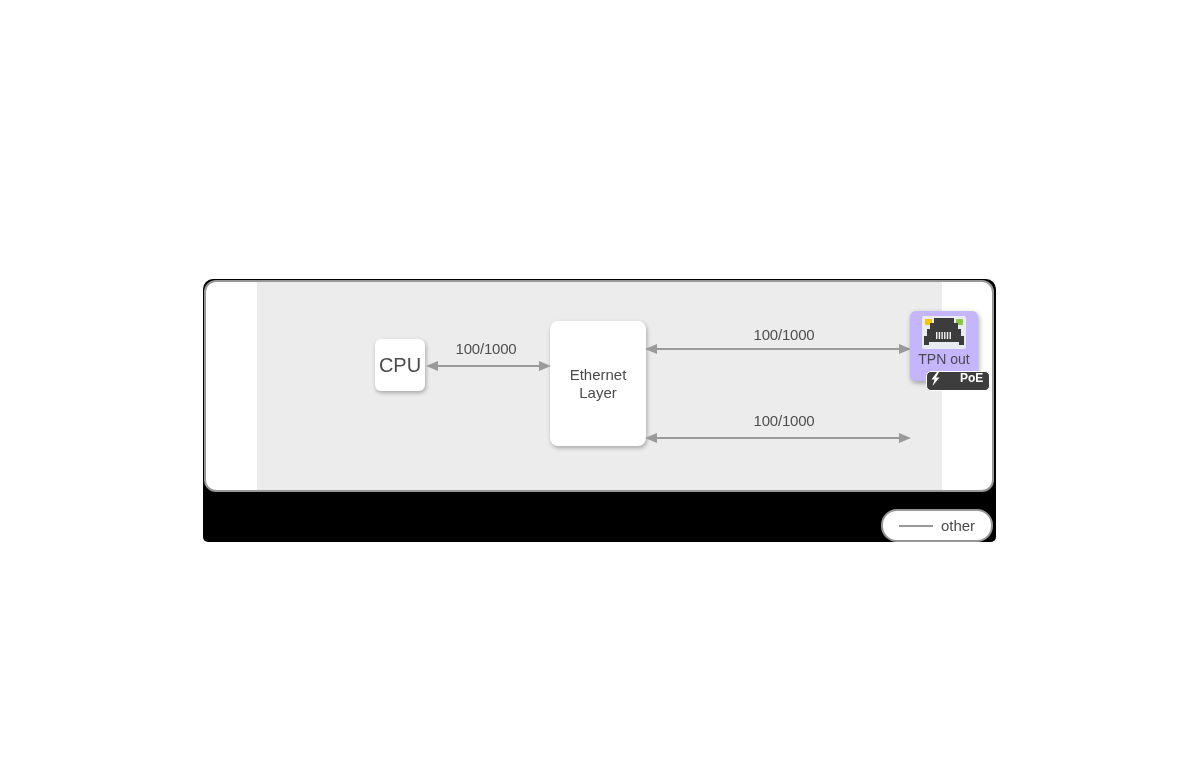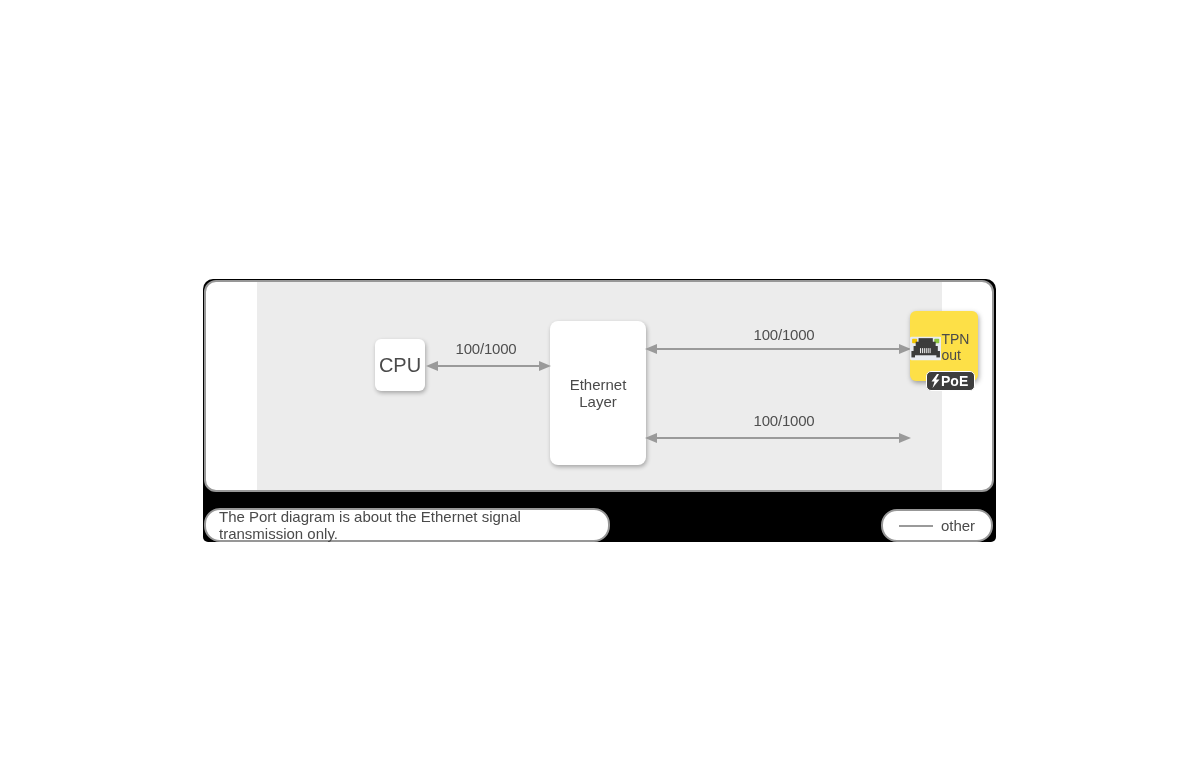--- a/index.html
+++ b/index.html
@@ -15,41 +15,41 @@
 
   
   .panel{left:204px;top:280px;width:790px;height:212px;background:#fff;
          border:2px solid #979797;border-radius:12px;}
   .interior{left:257px;top:282px;width:685px;height:208px;background:#ececec;}
 
   
   .node{background:#fff;border-radius:6px;box-shadow:1px 2px 4px rgba(0,0,0,0.30);
         display:flex;align-items:center;justify-content:center;text-align:center;}
   .cpu{left:375px;top:339px;width:50px;height:52px;font-size:20px;}
-  .ethlayer{left:550px;top:321px;width:96px;height:144px;border-radius:8px;
+  .ethlayer{left:550px;top:321px;width:96px;height:125px;border-radius:8px;
             font-size:15px;line-height:1.15;padding:0 6px;}
 
   
   .arrow{overflow:visible;}
   .speed{font-size:15px;text-align:center;width:92px;color:#4f4f4f;letter-spacing:-0.2px;}
   .speed1{left:440px;top:340px;}
   .speed2{left:738px;top:326px;}
   .speed3{left:738px;top:412px;}
 
   
-  .port{background:#fde047;border-radius:6px;box-shadow:1px 2px 5px rgba(0,0,0,0.35);
-        display:flex;flex-direction:row;align-items:center;}
+  .port{background:#c4b5fd;border-radius:6px;box-shadow:1px 2px 5px rgba(0,0,0,0.35);
+        display:flex;flex-direction:column;align-items:center;}
   .port-tpn{left:910px;top:311px;width:68px;height:70px;}
   .port-eth{left:910px;top:405px;width:68px;height:68px;}
   .port-label{font-size:14px;margin-top:2px;color:#4a4a4a;}
   .rj45{margin-top:5px;}
 
   .poe-badge{left:926px;top:371px;height:20px;padding:0 6px 0 4px;background:#3d3d3d;
-             border:1px solid #fff;border-radius:5px;display:flex;align-items:center;gap:1px;
-             color:#fff;font-size:14px;font-weight:bold;line-height:1;}
+             border:1px solid #fff;border-radius:5px;display:flex;gap:20px;
+             color:#fff;font-size:12px;font-weight:bold;line-height:1;}
 
   
   .pill{background:#fff;border:2px solid #979797;border-radius:16px;display:flex;
         align-items:center;font-size:15px;color:#4a4a4a;}
   .note{left:204px;top:508px;width:406px;height:34px;padding-left:13px;}
   .legend{left:881px;top:509px;width:112px;height:33px;justify-content:center;gap:8px;}
   .legend-line{width:34px;height:0;border-top:2px solid #9a9a9a;}
 </style>
 </head>
 <body>
@@ -111,22 +111,19 @@
   </div>
 
   <div class="abs poe-badge">
     <svg width="9" height="14" viewBox="0 0 9 14">
       <path d="M6 0 L0.5 7.5 L3.5 7.5 L1.5 14 L8.5 5.5 L5 5.5 L8 0 Z" fill="#ffffff"></path>
     </svg>
     <span>PoE</span>
   </div>
 
 
-  <div class="abs pill note">
-    <span>The Port diagram is about the Ethernet signal transmission only.</span>
-  </div>
 
   <div class="abs pill legend">
     <span class="legend-line"></span>
     <span>other</span>
   </div>
 
 </div>
 
 </body></html>

